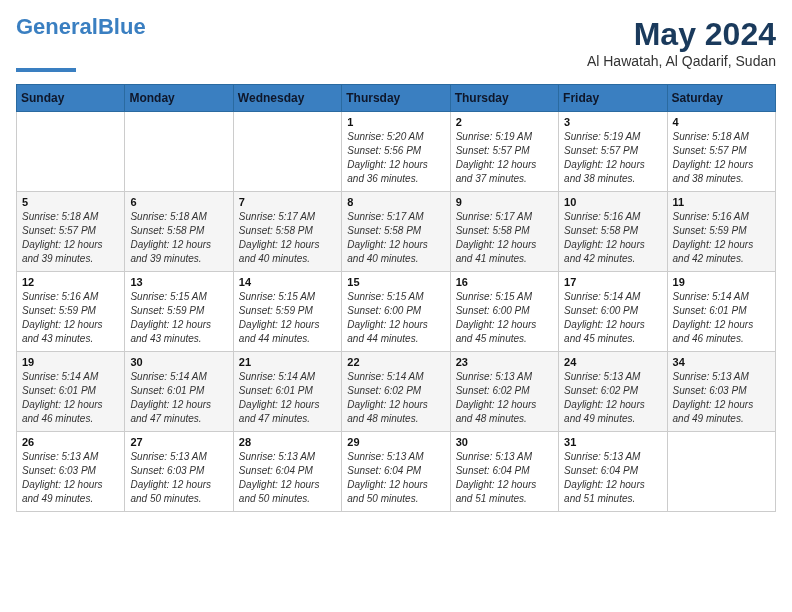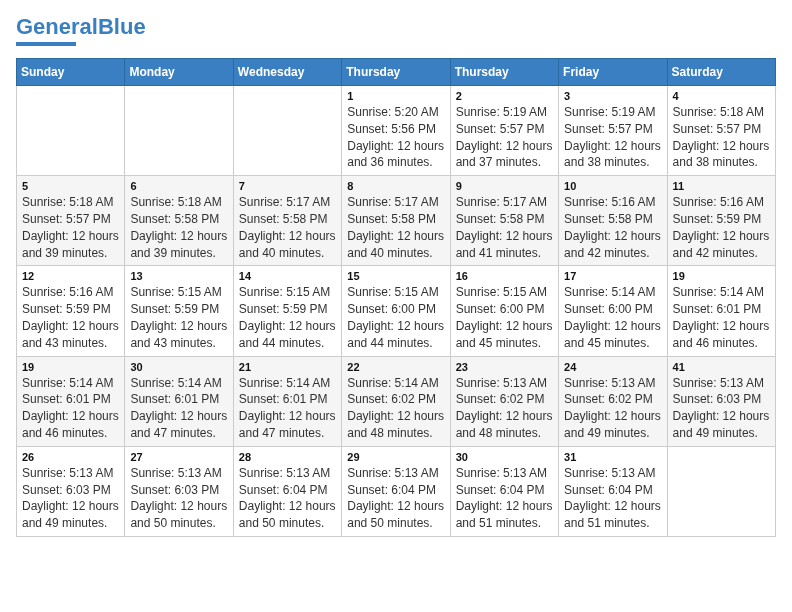--- a/index.html
+++ b/index.html
@@ -13,20 +13,21 @@
     .header {
       display: flex;
       justify-content: space-between;
       align-items: flex-start;
       margin-bottom: 12px;
     }
     .logo {
       display: flex;
       flex-direction: column;
       align-items: flex-start;
+      gap: 26px;
     }
     .logo-text {
       font-size: 22px;
       font-weight: bold;
       color: #1a3a5c;
       line-height: 1;
     }
     .logo-text span {
       color: #3a7fc1;
     }
@@ -48,21 +49,21 @@
       font-size: 14px;
       color: #333;
     }
     table {
       width: 100%;
       border-collapse: collapse;
       table-layout: fixed;
     }
     thead tr th {
       background: #3a7fc1;
-      color: #ffffff;
+      color: #0f172a;
       font-size: 12px;
       font-weight: bold;
       padding: 6px 4px;
       text-align: left;
       border: 1px solid #2a6aa0;
     }
     tbody tr td {
       border: 1px solid #ccc;
       vertical-align: top;
       padding: 4px 5px;
@@ -76,39 +77,42 @@
     tbody tr:nth-child(odd) td {
       background: #fff;
     }
     .day-number {
       font-weight: bold;
       font-size: 11px;
       margin-bottom: 2px;
       color: #111;
     }
     .day-info {
-      font-size: 12px;
+      font-size: 10px;
       line-height: 1.4;
       color: #333;
+      font-style: italic;
     }
     .empty-cell {
       background: #f9f9f9;
     }
   </style>
 </head>
 <body>
 
 <div class="header">
   <div class="logo">
     <div class="logo-text">
       <span>General</span><span style="color:#3a7fc1;">Blue</span>
     </div>
     <div class="logo-bar"></div>
   </div>
   <div class="title-section">
+    <div class="month-title">May 2024</div>
+    <div class="location-title">Al Hawatah, Al Qadarif, Sudan</div>
   </div>
 </div>
 
 <table>
   <thead>
     <tr>
     <th>Sunday</th>
         <th>Monday</th>
         <th>Wednesday</th>
         <th>Thursday</th>
@@ -218,21 +222,21 @@
         </td>
         <td>
           <div class="day-number">23</div>
           <div class="day-info">Sunrise: 5:13 AM<br>Sunset: 6:02 PM<br>Daylight: 12 hours and 48 minutes.</div>
         </td>
         <td>
           <div class="day-number">24</div>
           <div class="day-info">Sunrise: 5:13 AM<br>Sunset: 6:02 PM<br>Daylight: 12 hours and 49 minutes.</div>
         </td>
         <td>
-          <div class="day-number">41</div>
+          <div class="day-number">34</div>
           <div class="day-info">Sunrise: 5:13 AM<br>Sunset: 6:03 PM<br>Daylight: 12 hours and 49 minutes.</div>
         </td>
       </tr>
       <tr>
         <td>
           <div class="day-number">26</div>
           <div class="day-info">Sunrise: 5:13 AM<br>Sunset: 6:03 PM<br>Daylight: 12 hours and 49 minutes.</div>
         </td>
         <td>
           <div class="day-number">27</div>

